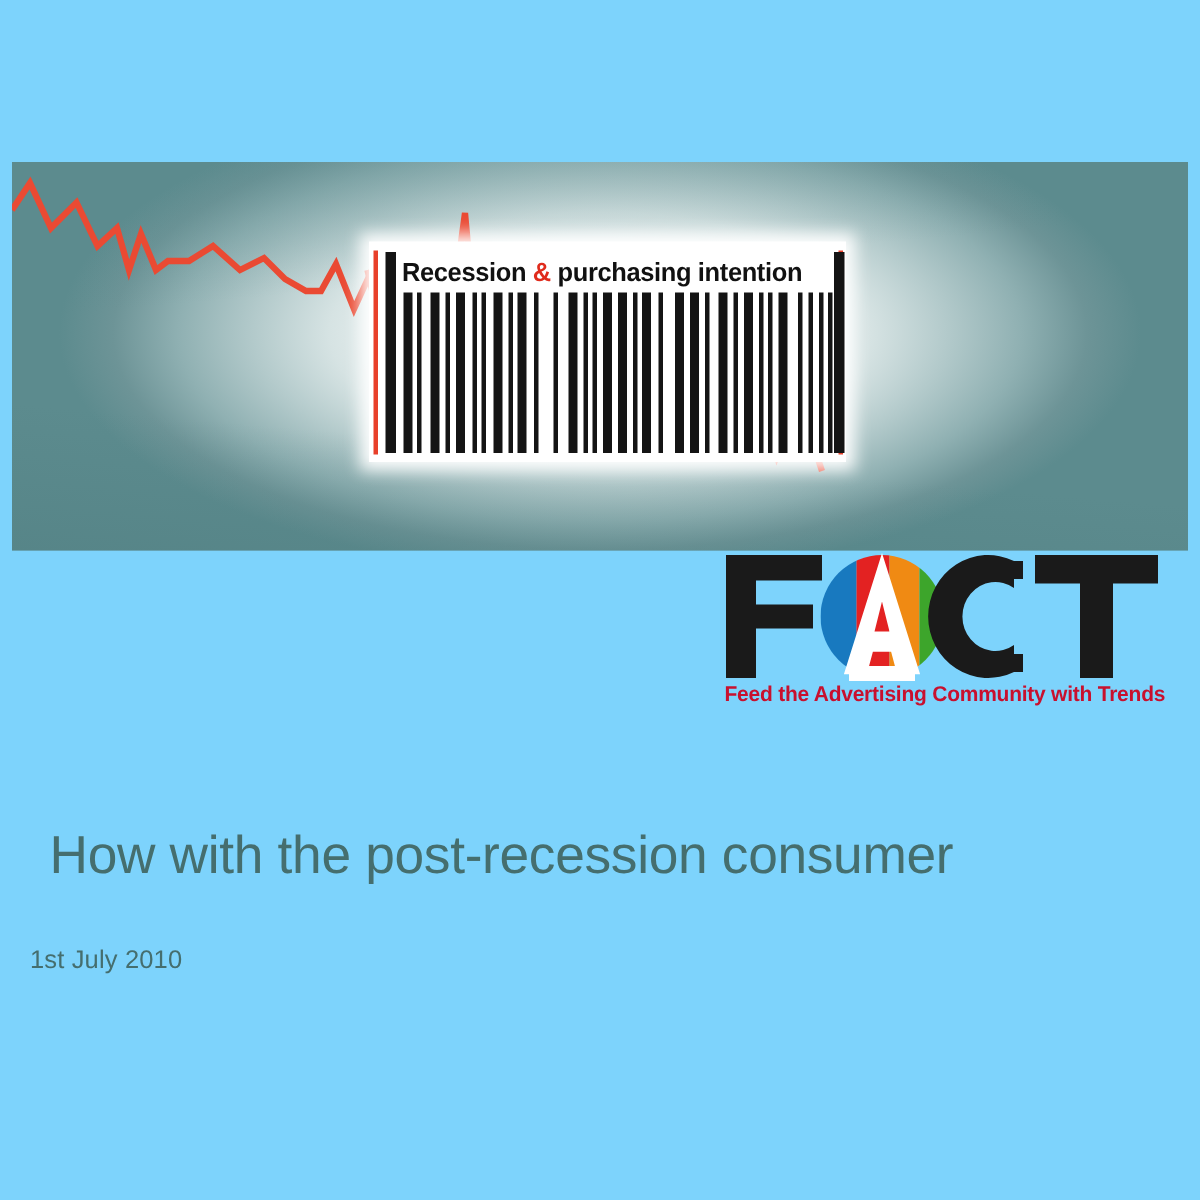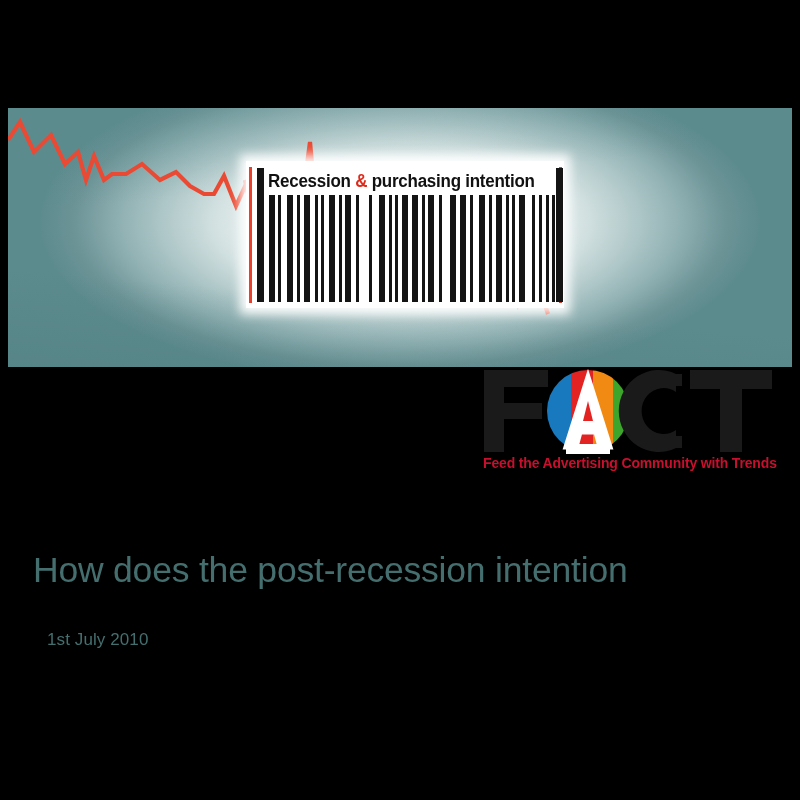--- a/index.html
+++ b/index.html
@@ -12,21 +12,21 @@
     width: 800px;
     height: 800px;
     position: relative;
     overflow: hidden;
     font-family: "Liberation Sans", sans-serif;
   }
 
   .slide {
     position: absolute;
     inset: 0;
-    background: #000000;
+    background: #7dd3fc;
   }
 
   
   .hero {
     position: absolute;
     left: 8px;
     top: 108px;
     width: 784px;
     height: 259px;
     overflow: hidden;
@@ -157,21 +157,21 @@
     font-size: 35.5px;
     line-height: 49px;
     font-weight: normal;
     color: #456e6e;
     letter-spacing: -0.2px;
   }
   .headline span { display: block; }
 
   .dateline {
     position: absolute;
-    left: 47px;
+    left: 20px;
     top: 628px;
     font-size: 17px;
     line-height: 24px;
     color: #456e6e;
     letter-spacing: 0.1px;
     text-align: right;
   }
 </style>
 </head>
 <body>
@@ -272,18 +272,18 @@
       </g>
 
       <g>
         <path d="M210,2 H292 V21 H262 V84 H240 V21 H210 Z" fill="#1a1a1a"></path>
       </g>
     </svg>
     <div class="logo-tag">Feed the Advertising Community with Trends</div>
   </div>
 
   <h1 class="headline">
-    <span>How does the post-recession intention</span>
+    <span>How with the post-recession consumer</span>
   </h1>
 
   <div class="dateline">1st July 2010</div>
 
 </div>
 
 </body></html>

